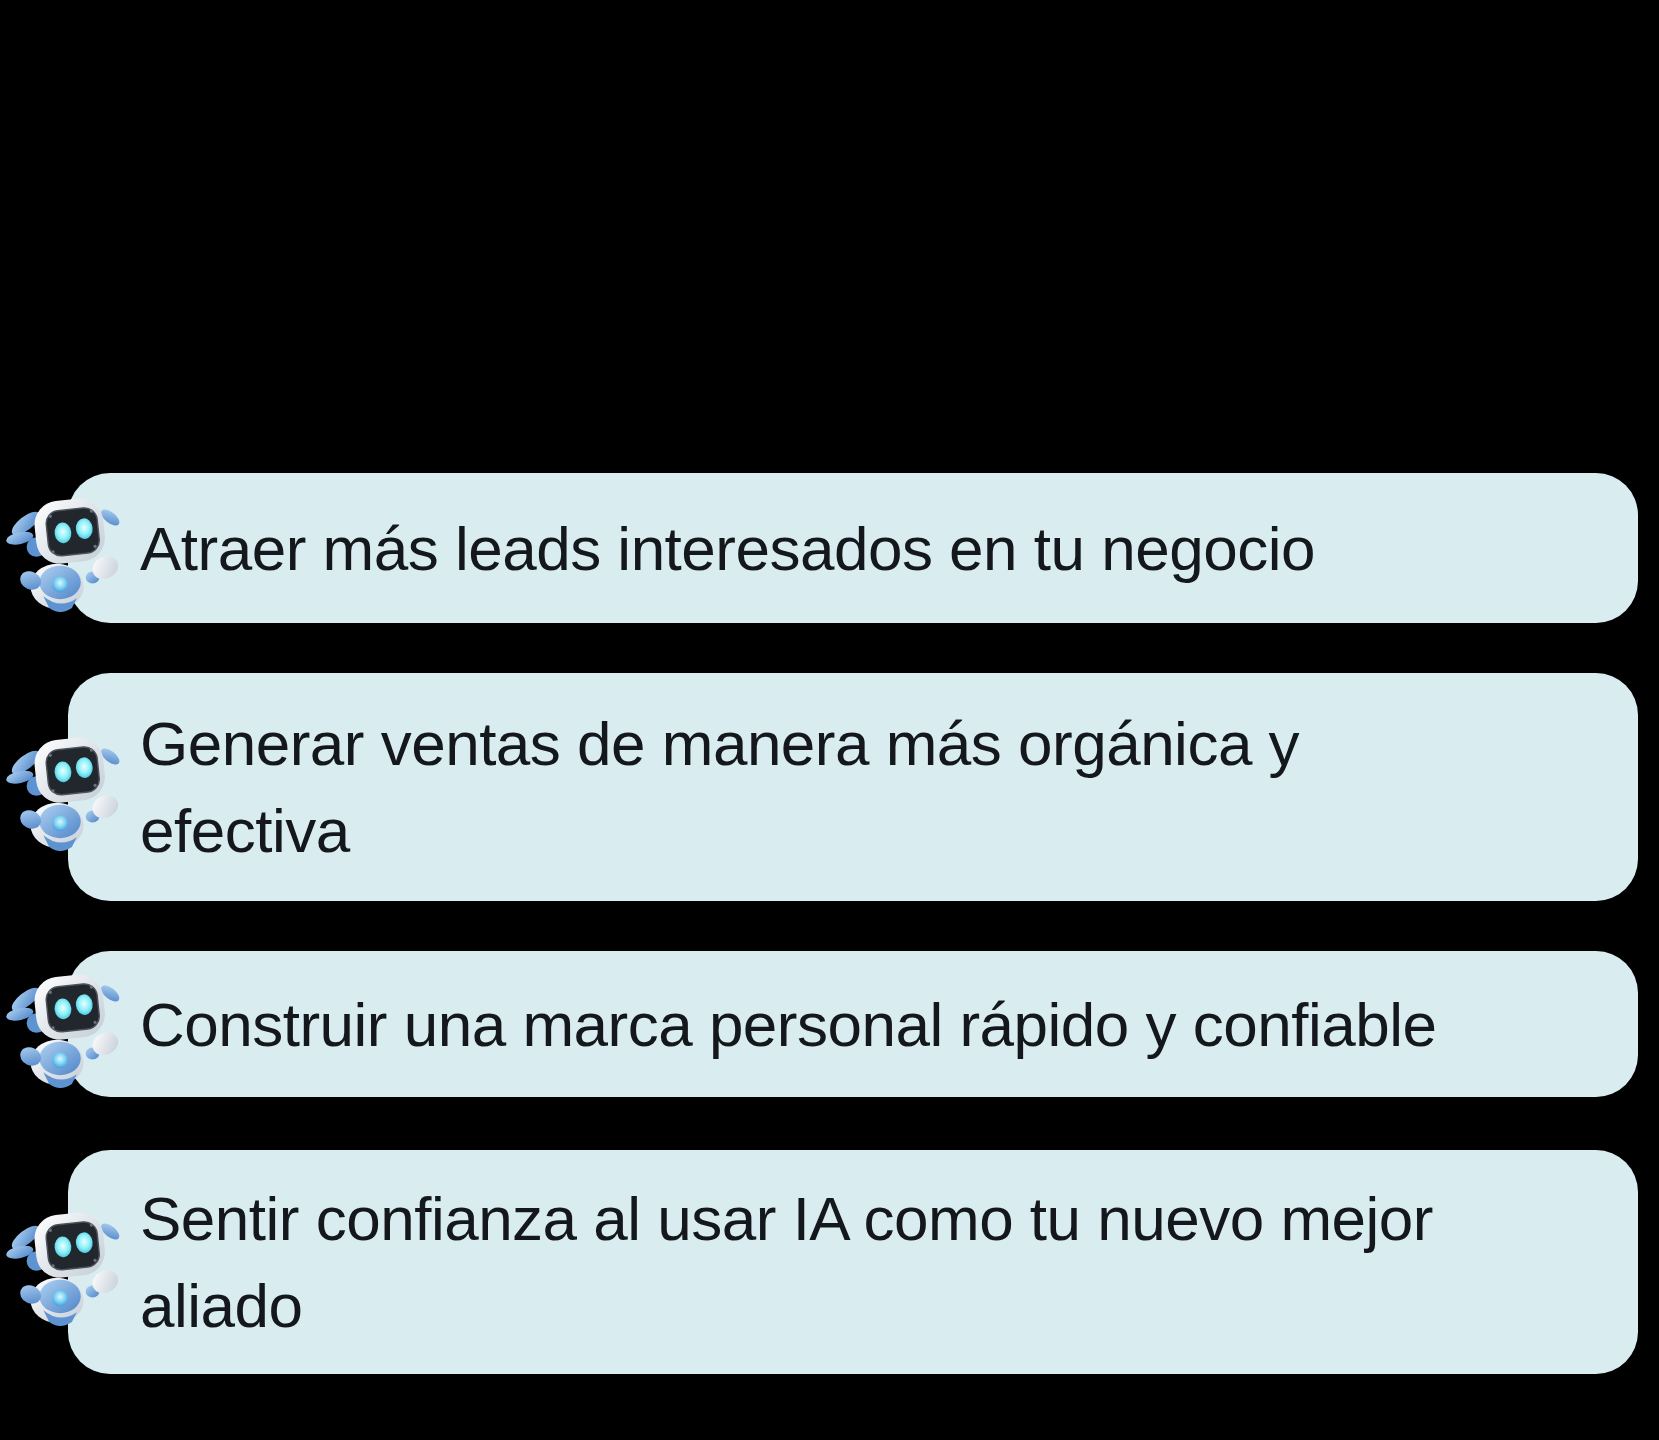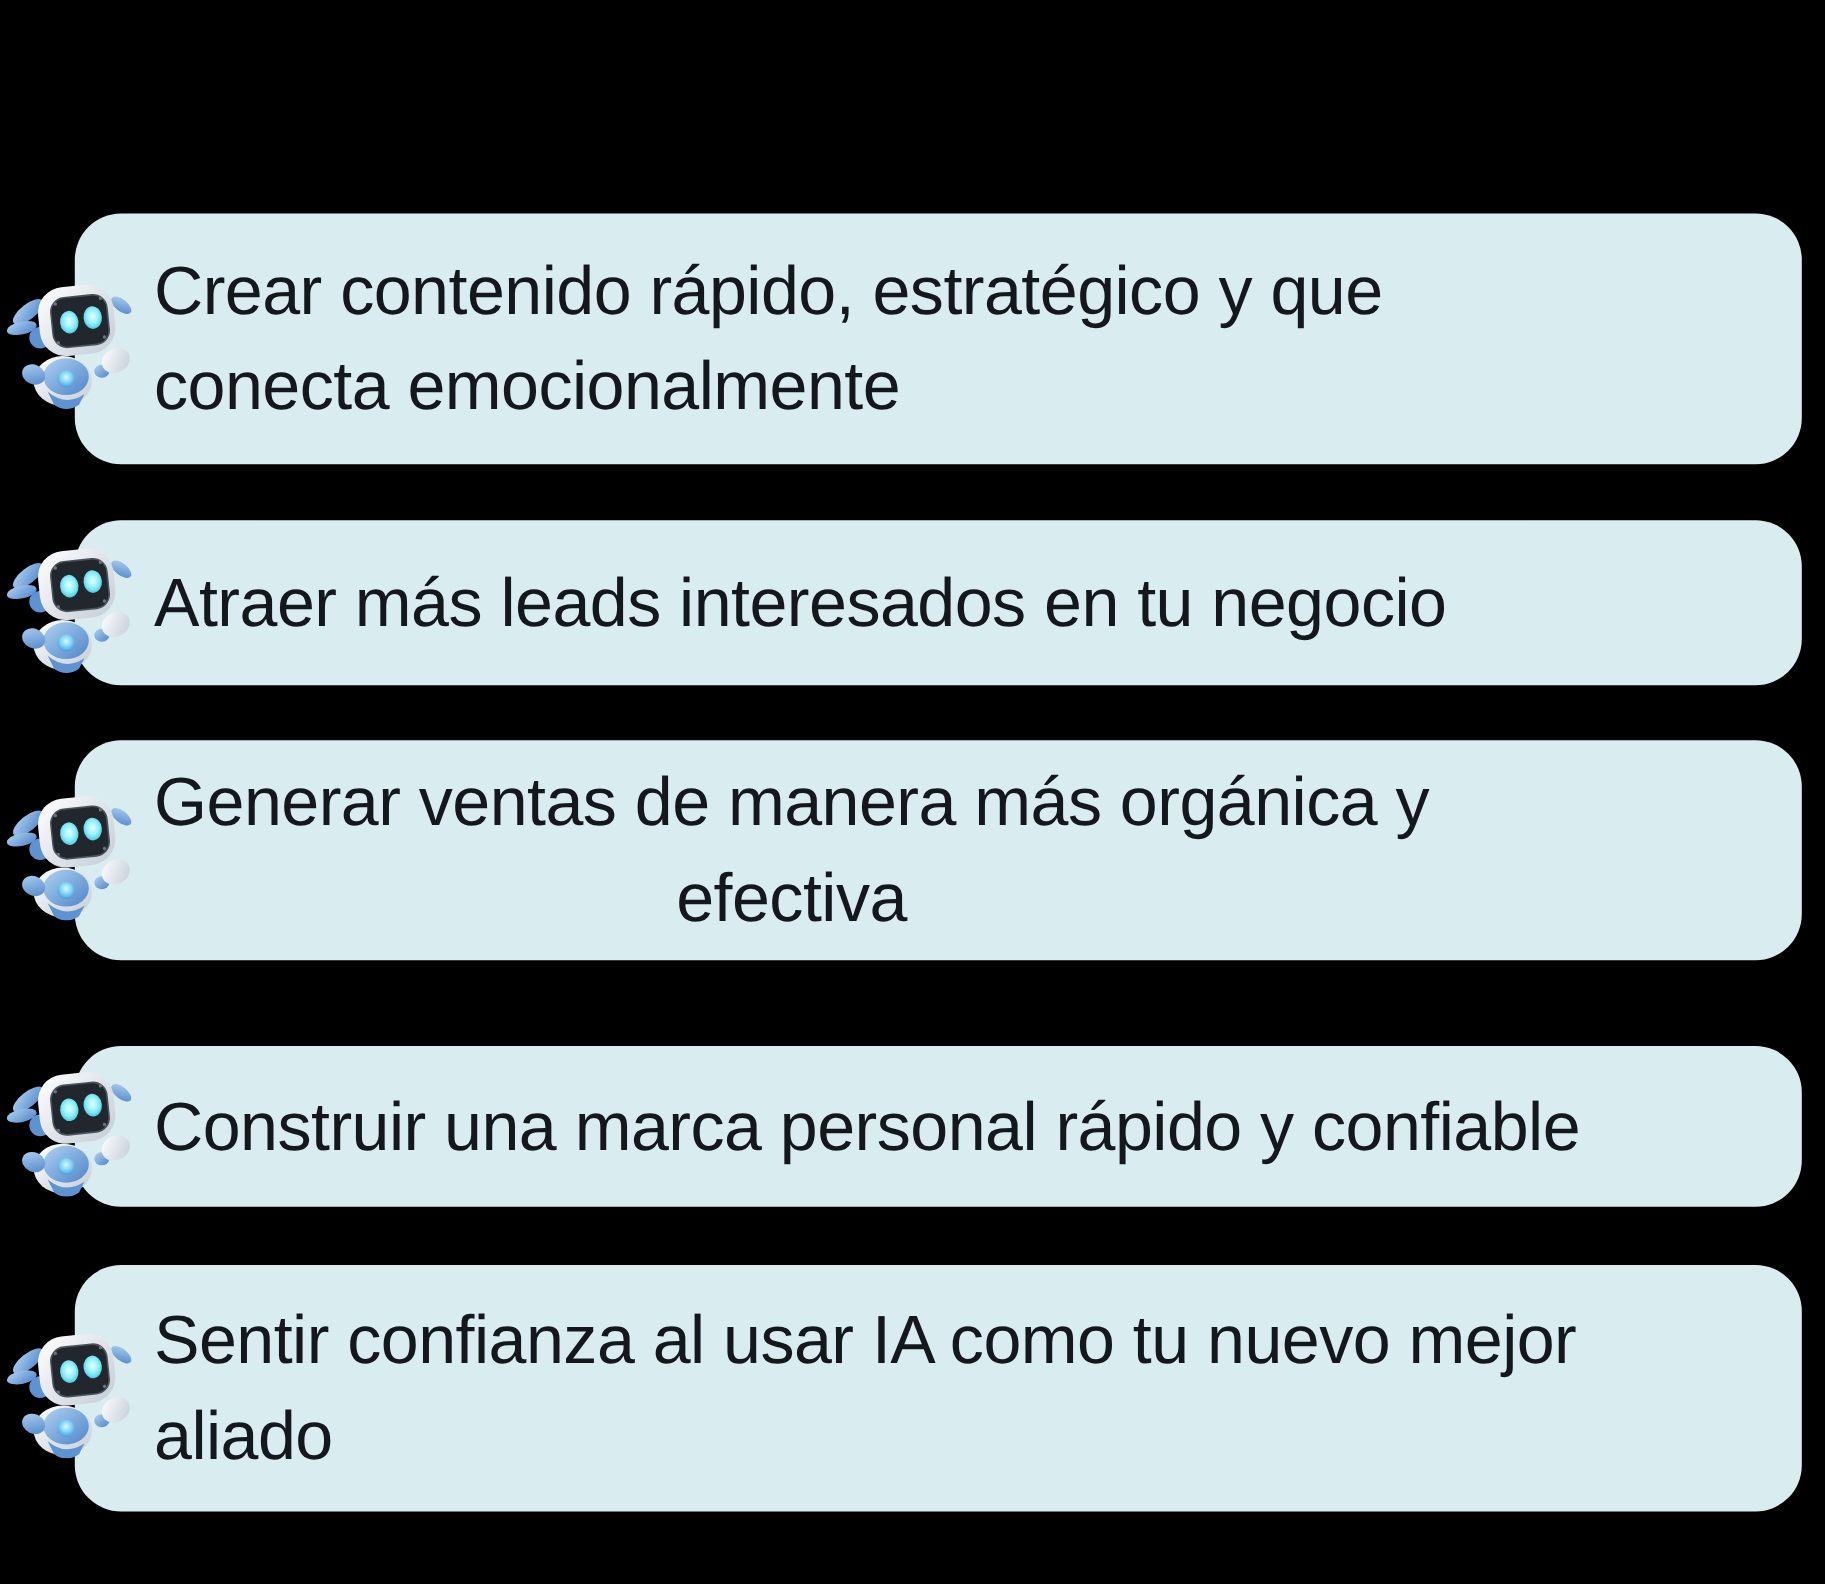--- a/index.html
+++ b/index.html
@@ -15,21 +15,21 @@
     overflow: hidden;
     font-family: "Liberation Sans", "DejaVu Sans", sans-serif;
   }
   .row {
     position: absolute;
     left: 68px;
     width: 1570px;
   }
   .row-1 { top: 194px;  height: 228px; }
   .row-2 { top: 473px;  height: 150px; }
-  .row-3 { top: 673px;  height: 200px; text-align: center; }
+  .row-3 { top: 673px;  height: 228px; }
   .row-4 { top: 951px;  height: 146px; }
   .row-5 { top: 1150px; height: 224px; }
   .card {
     position: absolute;
     inset: 0;
     background: #d9edf0;
     border-radius: 42px;
     display: flex;
     align-items: center;
   }
@@ -108,29 +108,20 @@
         <circle cx="89" cy="30" r="1.6" fill="#6a727c"></circle>
         <circle cx="46" cy="67" r="1.6" fill="#6a727c"></circle>
         <circle cx="89" cy="66" r="1.6" fill="#6a727c"></circle>
       </g>
     </symbol>
   </defs>
 </svg>
 
 <div class="stage">
 
-  <div class="row row-1">
-    <div class="card">
-      <span class="card-text">Crear contenido rápido, estratégico y que
-conecta emocionalmente</span>
-    </div>
-    <svg class="robot">
-        <use href="#robot"></use>
-      </svg>
-  </div>
 
   <div class="row row-2">
     <div class="card">
       <span class="card-text">Atraer más leads interesados en tu negocio</span>
     </div>
     <svg class="robot">
         <use href="#robot"></use>
       </svg>
   </div>
 

